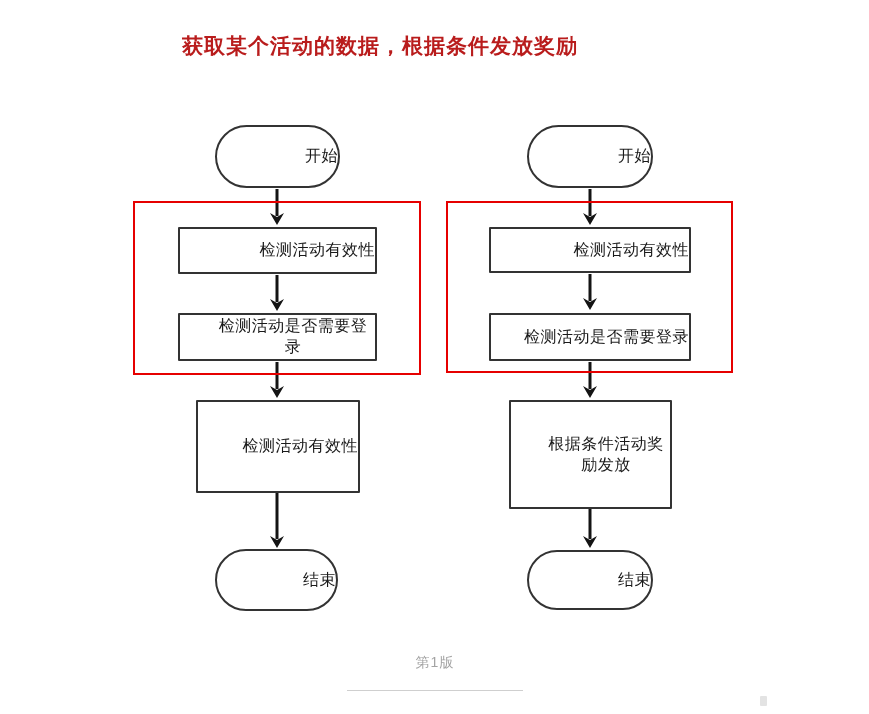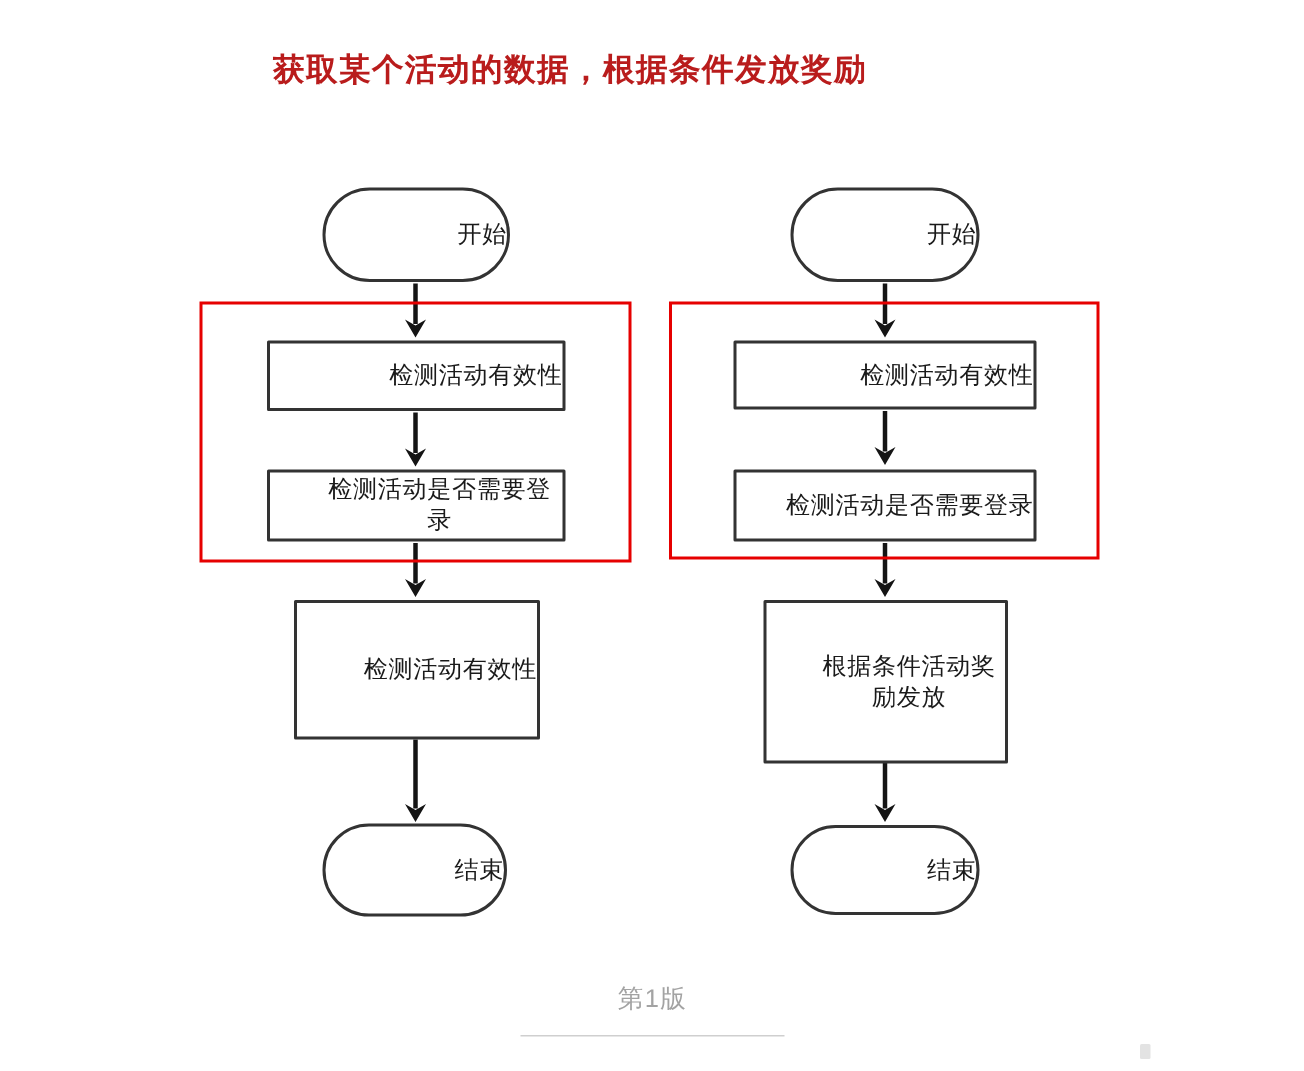--- a/index.html
+++ b/index.html
@@ -47,21 +47,21 @@
   }
   .arrow{
     position:absolute;
     z-index:1;
     overflow:visible;
   }
   .caption{
     position:absolute;
     left:435px;top:654px;
     transform:translateX(-50%);
-    font-size:17px;
+    font-size:14px;
     color:#a3a3a3;
     letter-spacing:1px;
     white-space:nowrap;
   }
   .divider{
     position:absolute;
     left:347px;top:690px;
     width:176px;height:0;
     border-top:1px solid #cfcfcf;
   }

